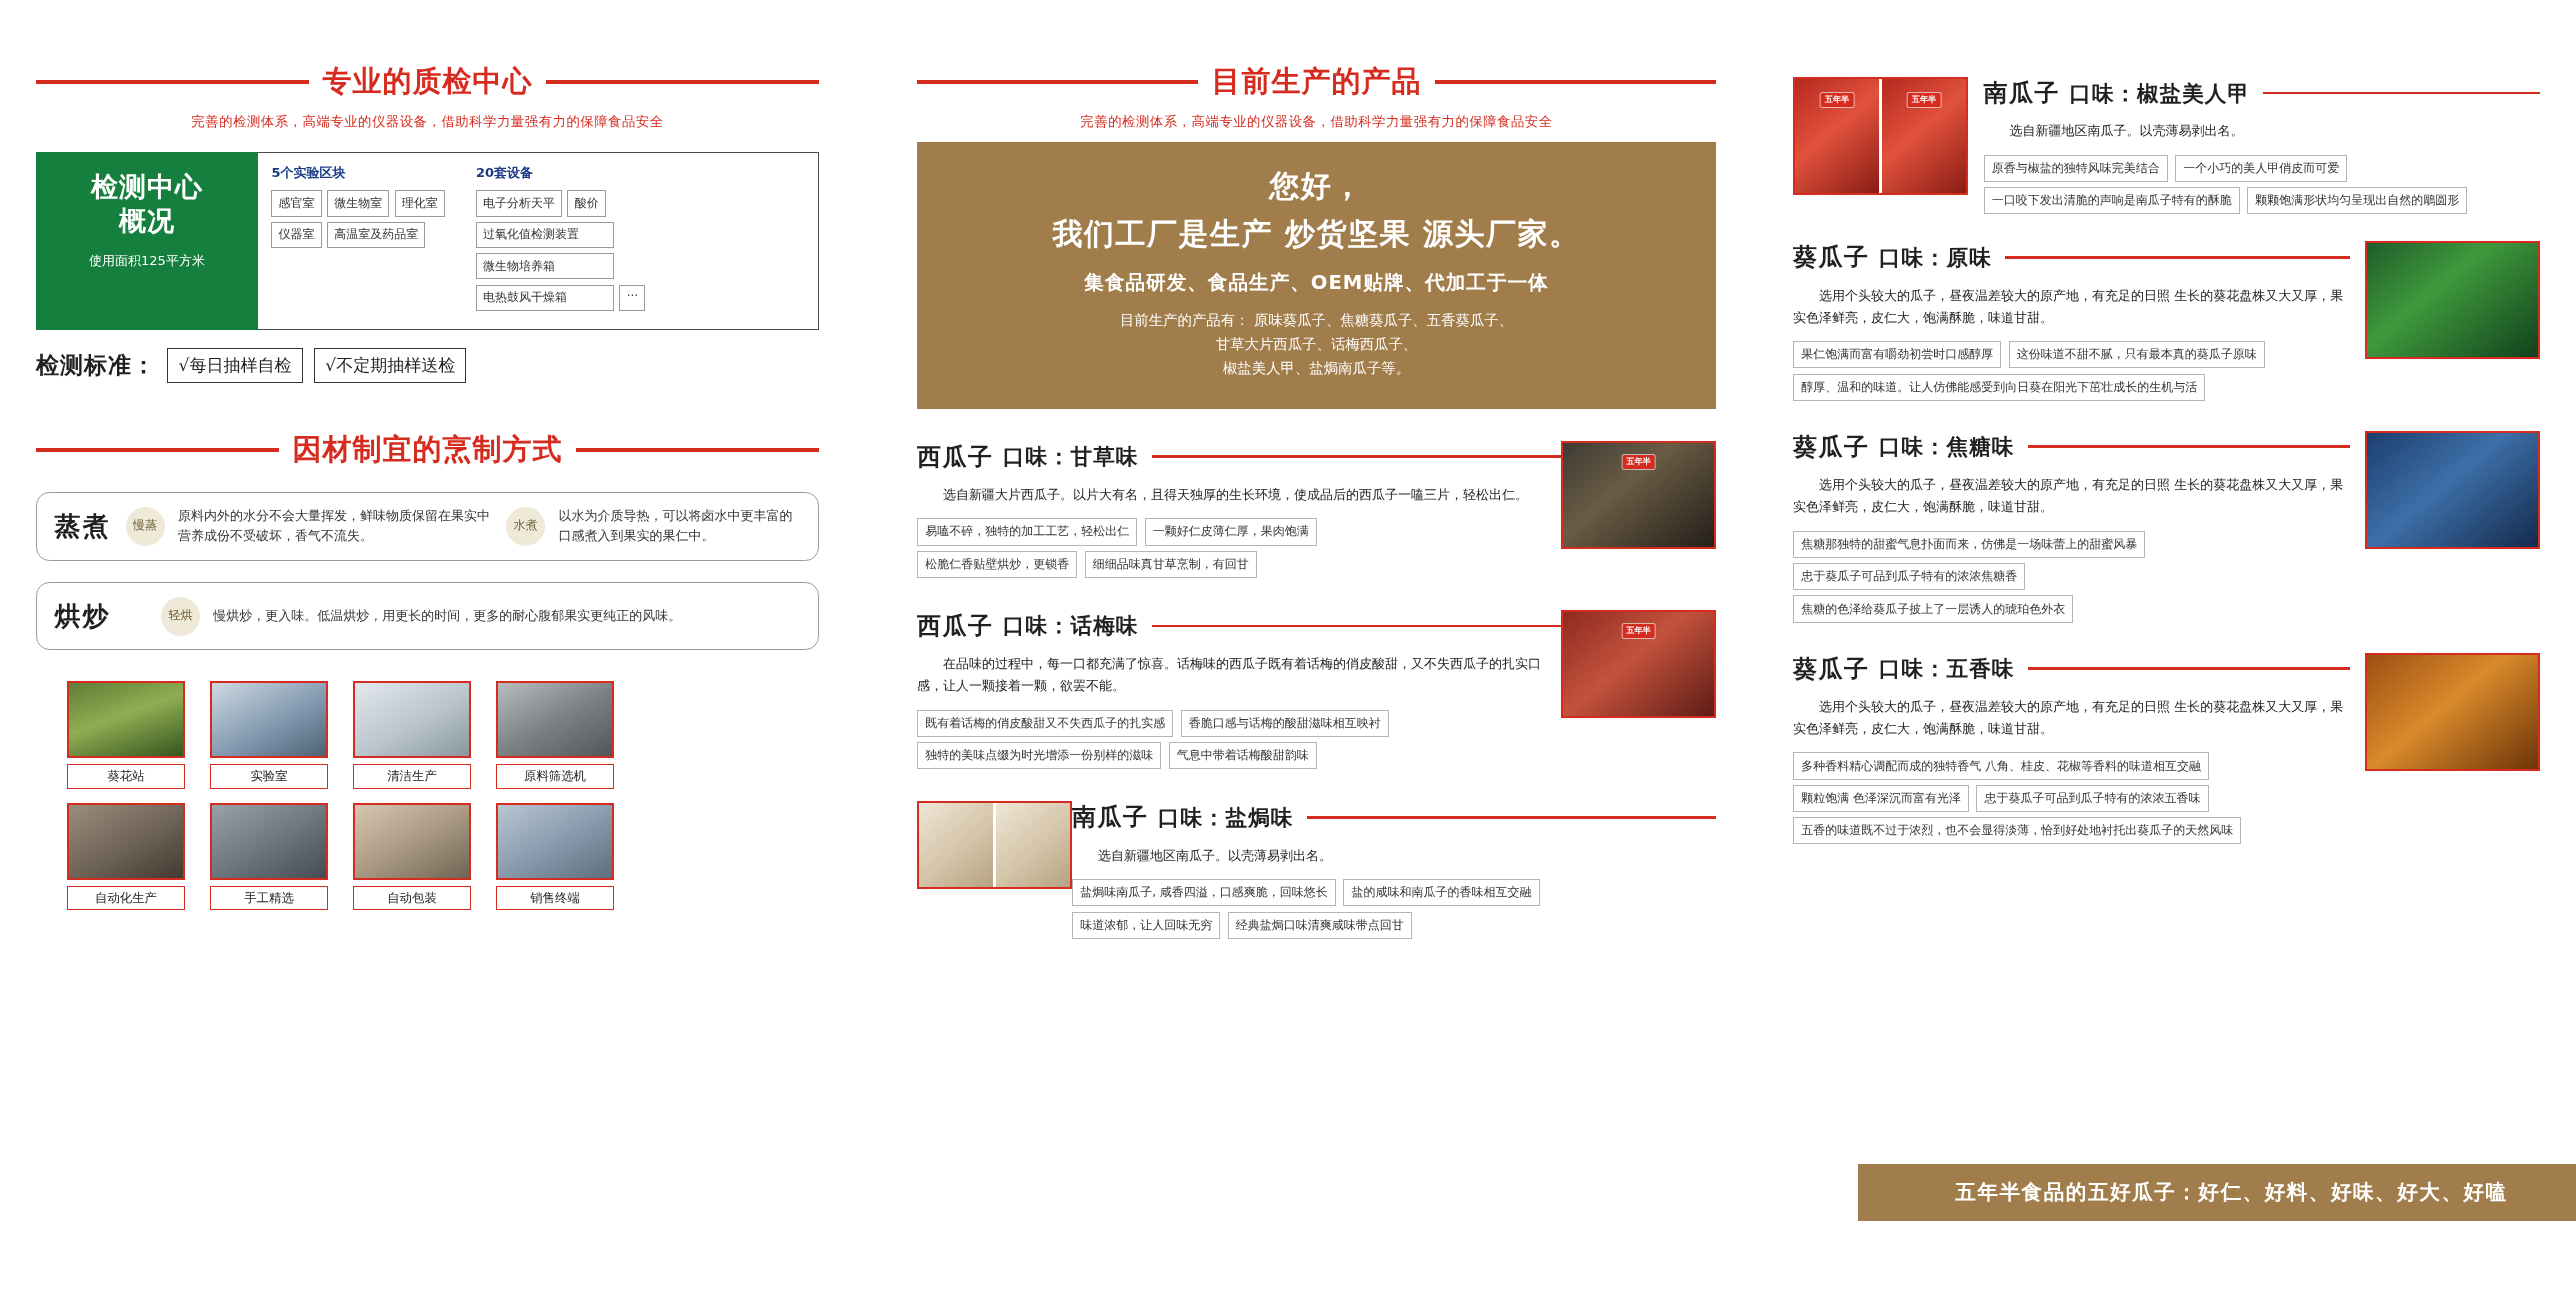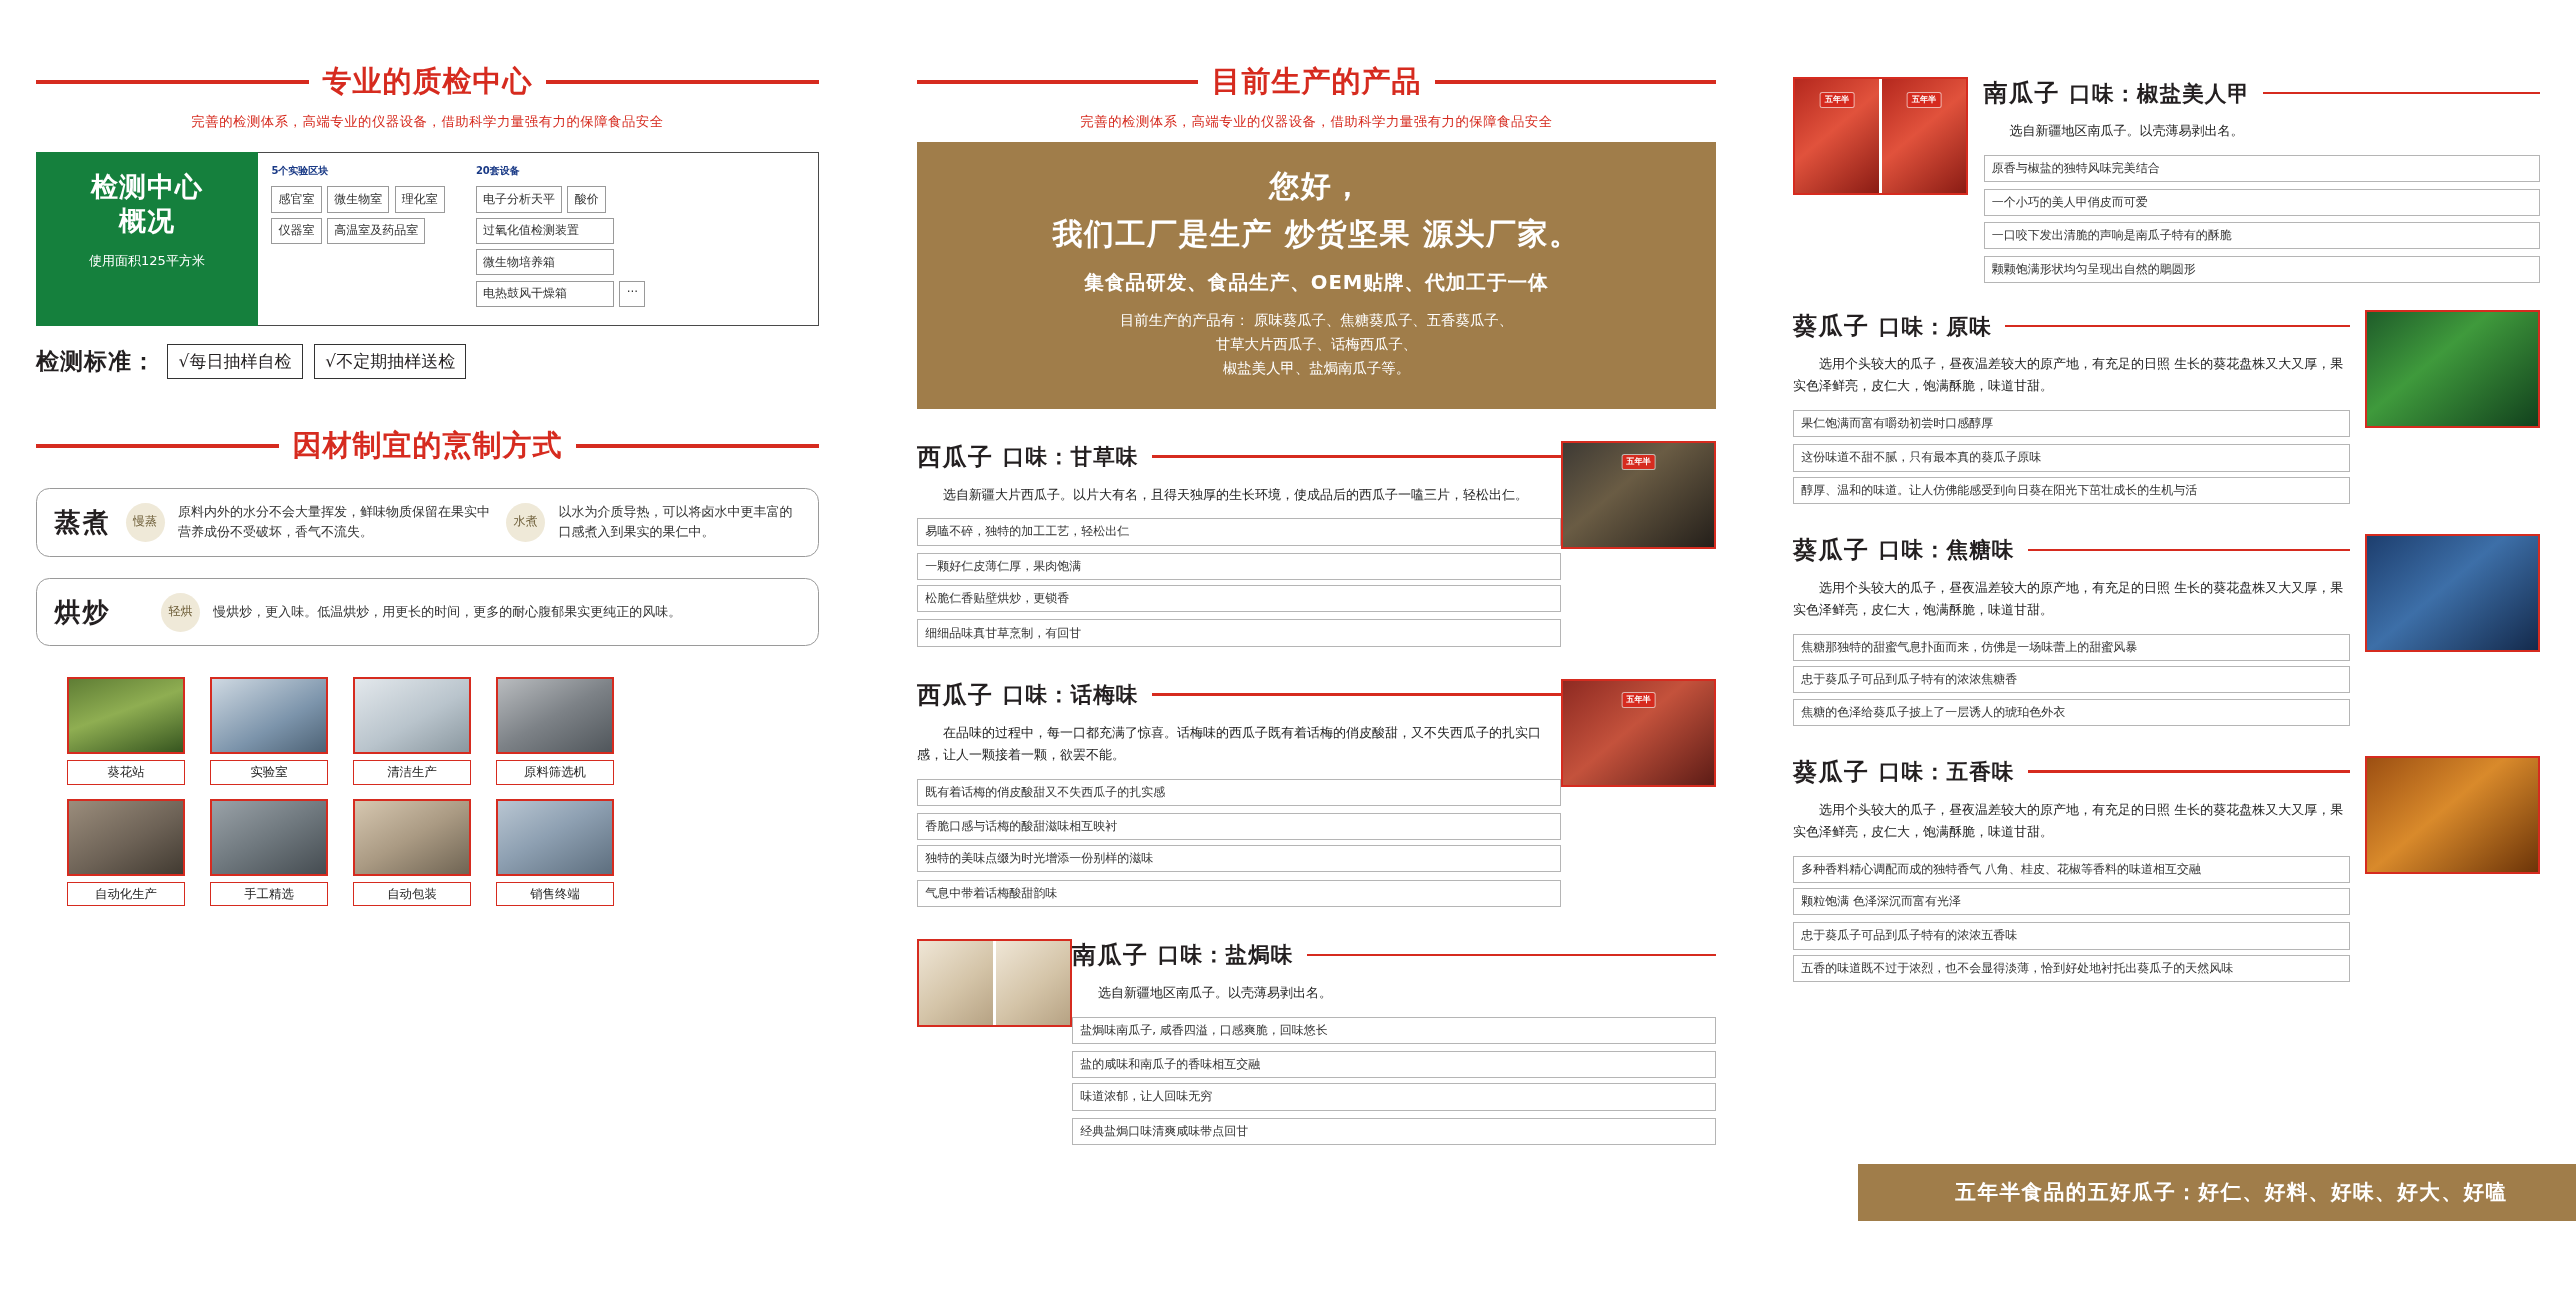--- a/index.html
+++ b/index.html
@@ -82,21 +82,21 @@
   .qc-box {
     flex: 1 1 auto;
     border: 1.5px solid #4a4a4a;
     border-left: none;
     padding: 11.3px 13.4px 13.4px;
     box-sizing: border-box;
     display: flex;
     gap: 31px;
   }
   .qc-group-title {
-    font-size: 10px;
+    font-size: 13px;
     color: #1a3a86;
     margin-bottom: 8.2px;
     font-weight: bold;
   }
   .chip-row { display: flex; gap: 5.2px; margin-bottom: 5.2px; flex-wrap: wrap; }
   .chip {
     border: 1px solid #9a9a9a;
     font-size: 12px;
     padding: 3.6px 6.2px;
     white-space: nowrap;
@@ -239,21 +239,21 @@
     margin-top: 11.3px;
     text-indent: 26px;
     color: #222;
   }
   .tag-grid {
     margin-top: 12.4px;
     display: flex;
     flex-direction: column;
     gap: 5.2px;
   }
-  .tag-line { display: flex; gap: 7.2px; flex-direction: column; }
+  .tag-line { display: flex; gap: 7.2px; }
   .tag {
     border: 1px solid #b5b5b5;
     font-size: 12px;
     padding: 4.1px 7.2px;
     color: #333;
     white-space: nowrap;
   }
   .prod-img {
     flex: 0 0 auto;
     border: 2.1px solid #d62b1f;

